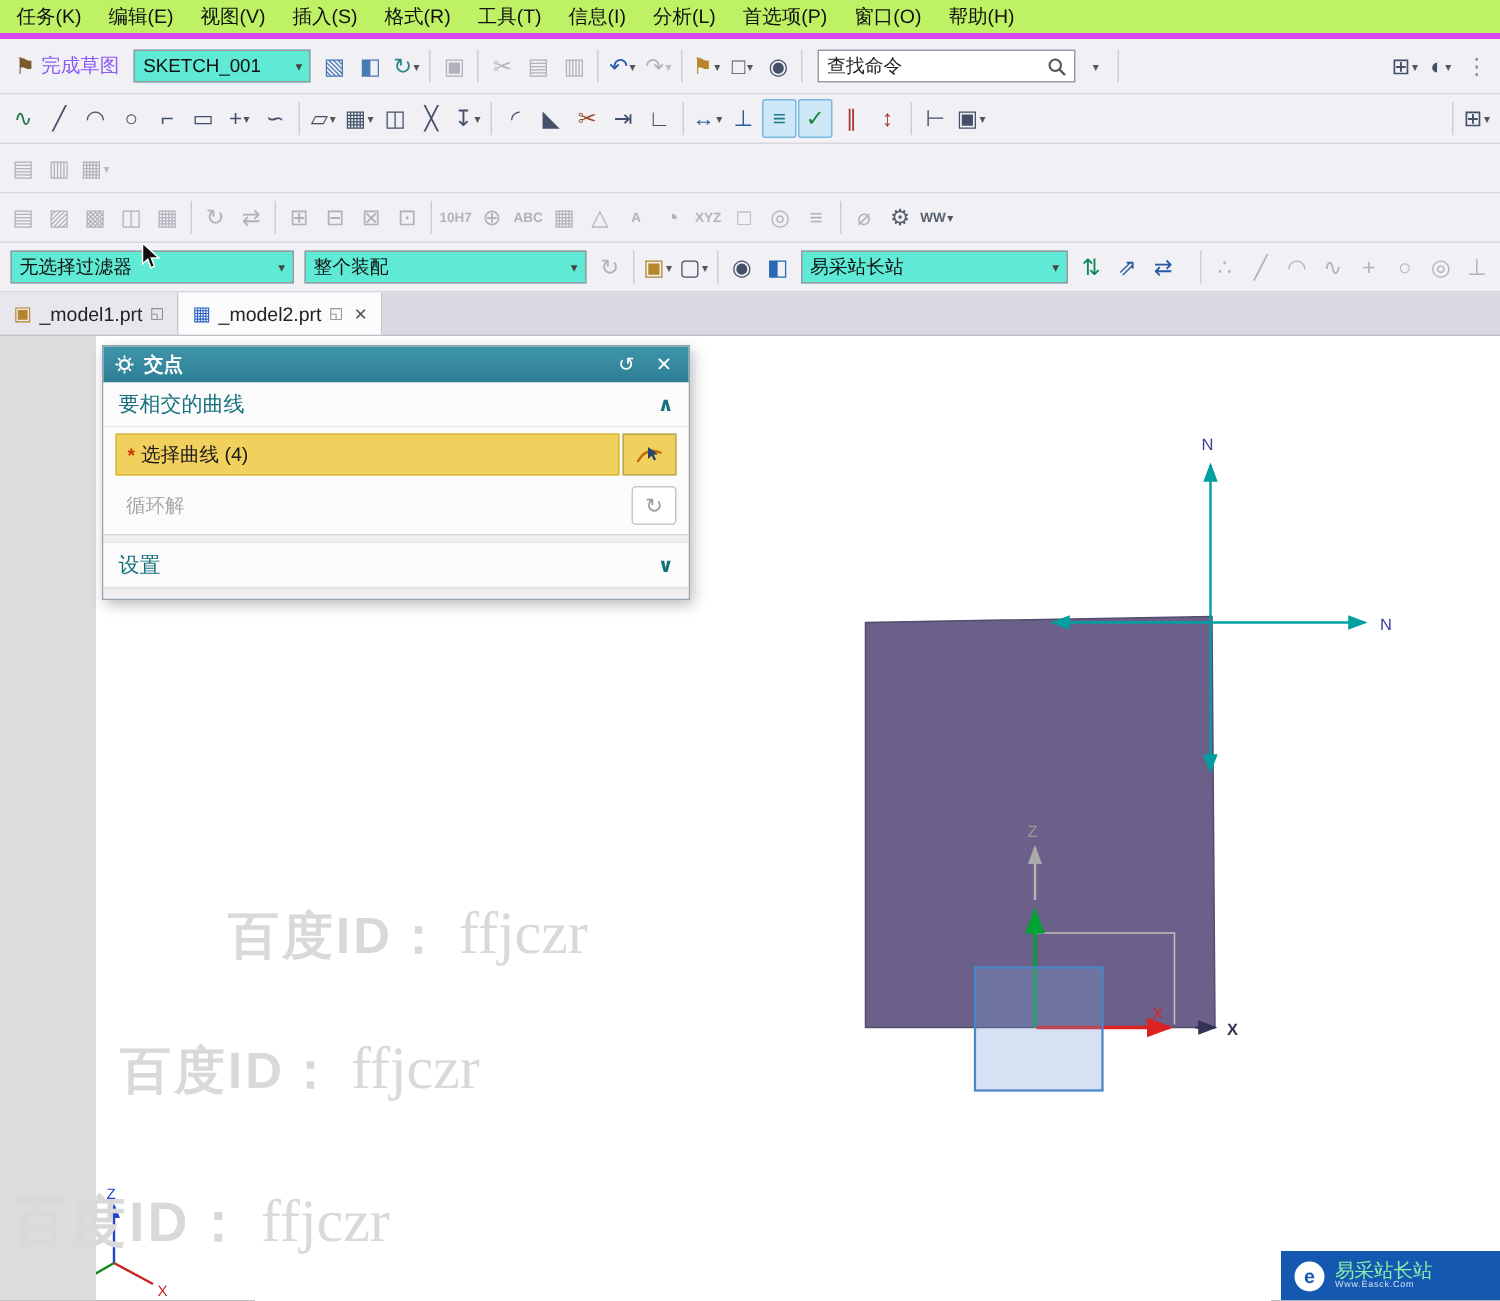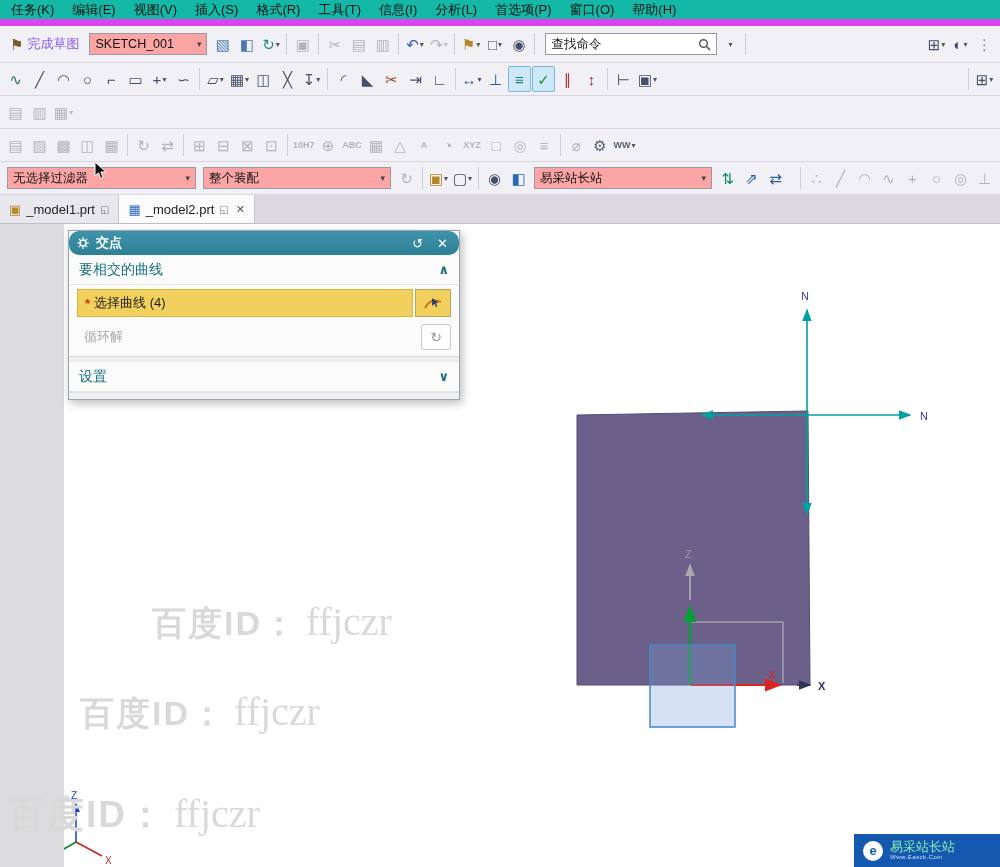--- a/index.html
+++ b/index.html
@@ -4,21 +4,21 @@
 <style>
   * { margin:0; padding:0; box-sizing:border-box; }
   html,body { background:#888; }
   .app {
     position:relative; width:1000px; height:867px; overflow:hidden;
     background:#f1f0f5; font-family:"Liberation Sans","DejaVu Sans",sans-serif;
     color:#1a1a1a;
   }
   
   .menubar { height:26px; display:flex; align-items:center; padding-left:2px;
-    background:#14b8a6; border-bottom:7px solid #d946ef; }
+    background:#bef264; border-bottom:4px solid #d946ef; }
   .menu-item { padding:3px 9px; font-size:13px; color:#111; cursor:default; }
   
   .toolbar { display:flex; align-items:center; border-bottom:1px solid #d8d5de;
     background:#f1f0f5; padding:0 4px; gap:1px; }
   #row1 { height:37px; }
   #row2,#row3,#row4,#selbar { height:33px; }
   .iconrow { display:contents; }
   .tbtn { display:inline-flex; align-items:center; justify-content:center;
     min-width:23px; height:26px; border-radius:2px; padding:0 1px; color:#4a4a5a; }
   .tbtn .g { font-size:15px; line-height:1; }
@@ -26,21 +26,21 @@
   .tbtn.dis { color:#b3b1bb; }
   .tbtn.dis .g { color:#b3b1bb !important; }
   .tbtn.hl { background:#cfe8f7; border:1px solid #7ab8e0; }
   .tbtn .dd { font-size:8px; margin-left:1px; color:#555; }
   .tbtn.dis .dd { color:#bcbac4; }
   .tsep { width:1px; height:22px; background:#d0cdd8; margin:0 3px; display:inline-block; }
   .right { margin-left:auto; }
   .wide { padding:0 6px; gap:4px; }
   .tlabel { font-size:13px; color:#8b5cf6; }
   .combo { display:inline-flex; align-items:center; justify-content:space-between;
-    height:22px; background:#fca5a5; border:1px solid #9a98a5; font-size:12.5px;
+    height:22px; background:#5eead4; border:1px solid #9a98a5; font-size:12.5px;
     padding:0 5px; color:#111; margin:0 3px; }
   .combo .arrow { font-size:9px; color:#444; margin-left:6px; }
   .searchbox { display:inline-flex; align-items:center; justify-content:space-between;
     width:172px; height:22px; border:1px solid #9a98a5; background:#fff;
     font-size:12.5px; padding:0 5px; color:#222; margin-left:6px; }
   
   .tabbar { height:29px; background:#dcd9e2; display:flex; align-items:flex-end;
     border-bottom:1px solid #c2bfca; }
   .tab { display:flex; align-items:center; gap:5px; height:28px; padding:0 9px;
     font-size:13px; background:#e9e7ee; border-right:1px solid #c8c5d0; color:#222; }
@@ -60,21 +60,21 @@
   .wm-cjk { font-weight:bold; font-size:34px; letter-spacing:2px; }
   .wm-id { font-family:"Liberation Serif","DejaVu Serif",serif; font-size:40px; margin-left:8px; }
   .wm1 { left:152px; top:598px; }
   .wm2 { left:80px; top:688px; }
   .wm3 { left:8px; top:790px; }
   .wm3 .wm-cjk { font-size:37px; }
   
   .dialog { position:absolute; left:68px; top:230px; width:392px; z-index:10;
     background:#fbfbfb; border:1px solid #96a2ae; box-shadow:2px 3px 9px rgba(0,0,0,.28); }
   .dlg-title { height:24px; background:linear-gradient(var(--dialog-titlebar,#3f94a9),#2e7f95);
-    color:#fff; display:flex; align-items:center; padding:0 7px; gap:6px; font-size:13px;border-radius:10px; }
+    color:#fff; display:flex; align-items:center; padding:0 7px; gap:6px; font-size:13px; }
   .dlg-title-text { font-weight:bold; }
   .dlg-spacer { flex:1; }
   .dlg-reset,.dlg-close { font-size:13px; padding:0 4px; color:#fff; }
   .dlg-sect { display:flex; justify-content:space-between; align-items:center;
     height:30px; padding:0 10px; font-size:14px; color:var(--dialog-accent,#16707f);
     background:#fbfbfb; border-bottom:1px solid #e6e6e6; }
   .chev { font-weight:bold; font-size:13px; }
   .select-row { display:flex; align-items:center; padding:4px 8px; background:#fbfbfb; gap:2px; }
   .select-main { flex:1; background:var(--highlight-row,#f2d05e); border:1px solid #d8b83a;
     display:flex; align-items:center; gap:4px; padding:0 7px; height:28px;

